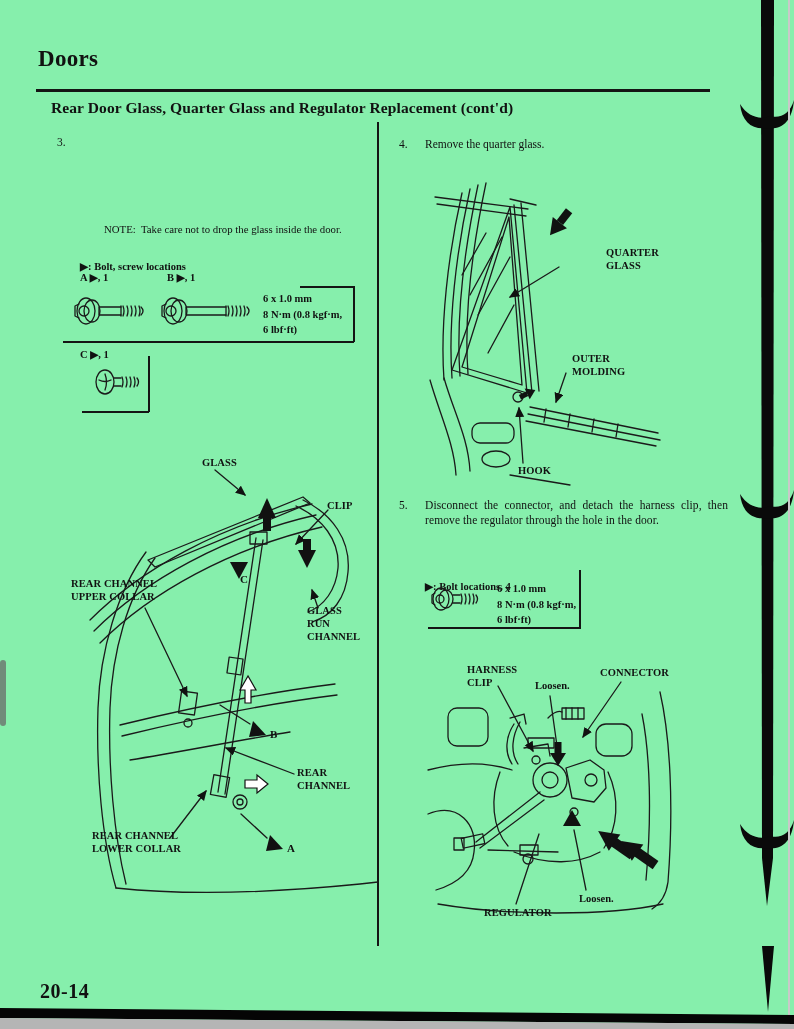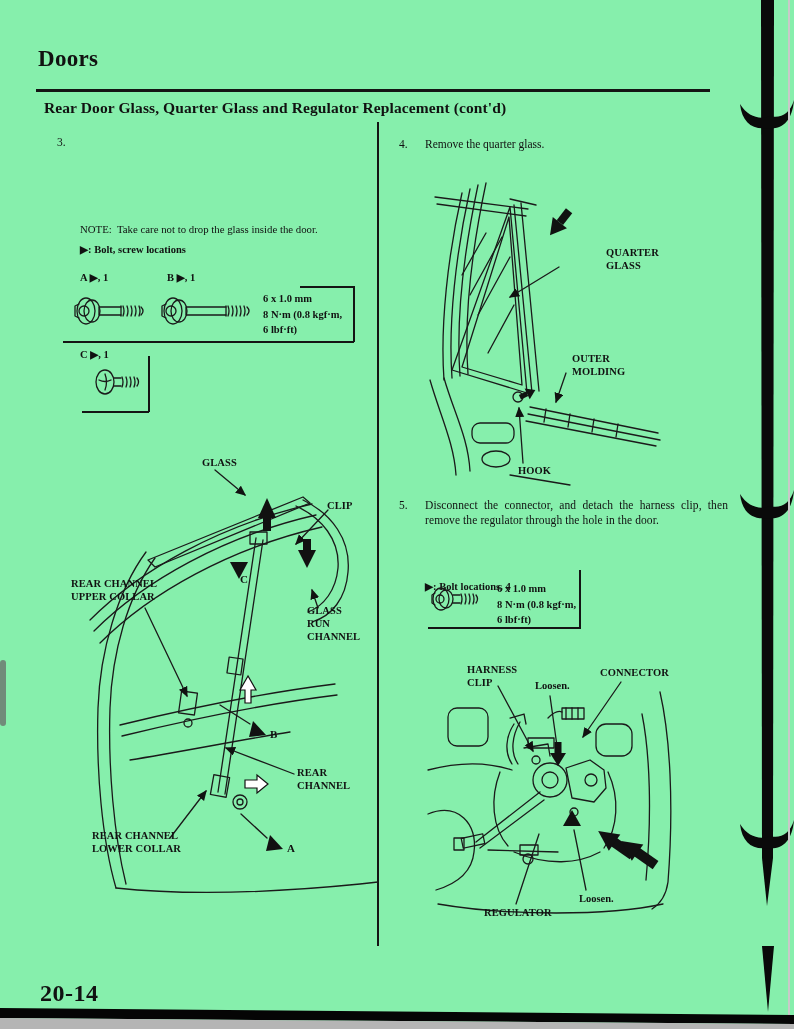--- a/index.html
+++ b/index.html
@@ -5,46 +5,46 @@
   html,body{margin:0;padding:0;background:#e8e8e8;}
   .page{position:relative;width:794px;height:1029px;background:#86efac;overflow:hidden;
         font-family:Liberation Serif, serif;color:#111;}
   .abs{position:absolute;}
   .chapter{font-weight:bold;font-size:23px;letter-spacing:.3px;}
   .section{font-weight:bold;font-size:15.5px;letter-spacing:.1px;white-space:nowrap;}
   .rule{position:absolute;background:#141414;}
   .body-num{position:absolute;font-size:11.5px;line-height:14.6px;font-weight:500;}
   .body-text{position:absolute;font-size:11.5px;line-height:14.6px;text-align:justify;
              font-weight:500;letter-spacing:.1px;}
-  .note{position:absolute;font-size:10.8px;white-space:pre-wrap;font-weight:500;}
+  .note{position:absolute;font-size:10.8px;white-space:pre-wrap;font-weight:500;margin-left:24px;}
   .legend{position:absolute;font-size:10.5px;font-weight:bold;white-space:nowrap;}
   .spec{position:absolute;font-size:10.5px;font-weight:bold;line-height:15.5px;}
   .lbl{position:absolute;font-size:10.5px;line-height:13px;font-weight:bold;
        white-space:pre-line;letter-spacing:.1px;}
   .marker-letter{position:absolute;font-size:11px;font-weight:bold;}
   .loosen{position:absolute;font-size:10.5px;font-weight:bold;}
-  .pagenum{position:absolute;font-size:24px;font-weight:bold;letter-spacing:.5px;}
+  .pagenum{position:absolute;font-size:20px;font-weight:bold;letter-spacing:.5px;}
   svg{position:absolute;overflow:visible;}
   .ink{stroke:#1a1a1a;fill:none;stroke-width:1.3;stroke-linecap:round;stroke-linejoin:round;}
 </style>
 </head>
 <body>
 
 <div class="page">
 
   <div class="abs chapter" style="left:38px;top:46px;">Doors</div>
   <div class="rule" style="left:36px;top:89px;width:674px;height:2.5px;"></div>
-  <div class="abs section" style="left:44px;top:99px;">Rear Door Glass, Quarter Glass and Regulator Replacement (cont'd)</div>
+  <div class="abs section" style="left:51px;top:99px;">Rear Door Glass, Quarter Glass and Regulator Replacement (cont'd)</div>
 
   <div class="rule" style="left:377px;top:122px;width:2px;height:824px;"></div>
 
   <div class="body-num" style="left:57px;top:135px;">3.</div>
   <div class="note" style="left:80px;top:223px;">NOTE:  Take care not to drop the glass inside the door.</div>
 
-  <div class="legend" style="left:80px;top:243px;">▶: Bolt, screw locations</div>
+  <div class="legend" style="left:80px;top:260px;">▶: Bolt, screw locations</div>
   <div class="legend" style="left:80px;top:271px;">A ▶, 1</div>
   <div class="legend" style="left:167px;top:271px;">B ▶, 1</div>
 
   <svg style="left:73px;top:290px;" width="78" height="42" viewBox="0 0 78 42">
     <g class="ink">
       <ellipse cx="13" cy="21" rx="9" ry="13"></ellipse>
       <ellipse cx="19" cy="21" rx="8" ry="11"></ellipse>
       <path d="M6 14 L2 16 L2 26 L6 28"></path>
       <circle cx="11" cy="21" r="5"></circle>
       <path d="M26 17 L48 17 M26 25 L48 25 M26 17 L26 25"></path>

